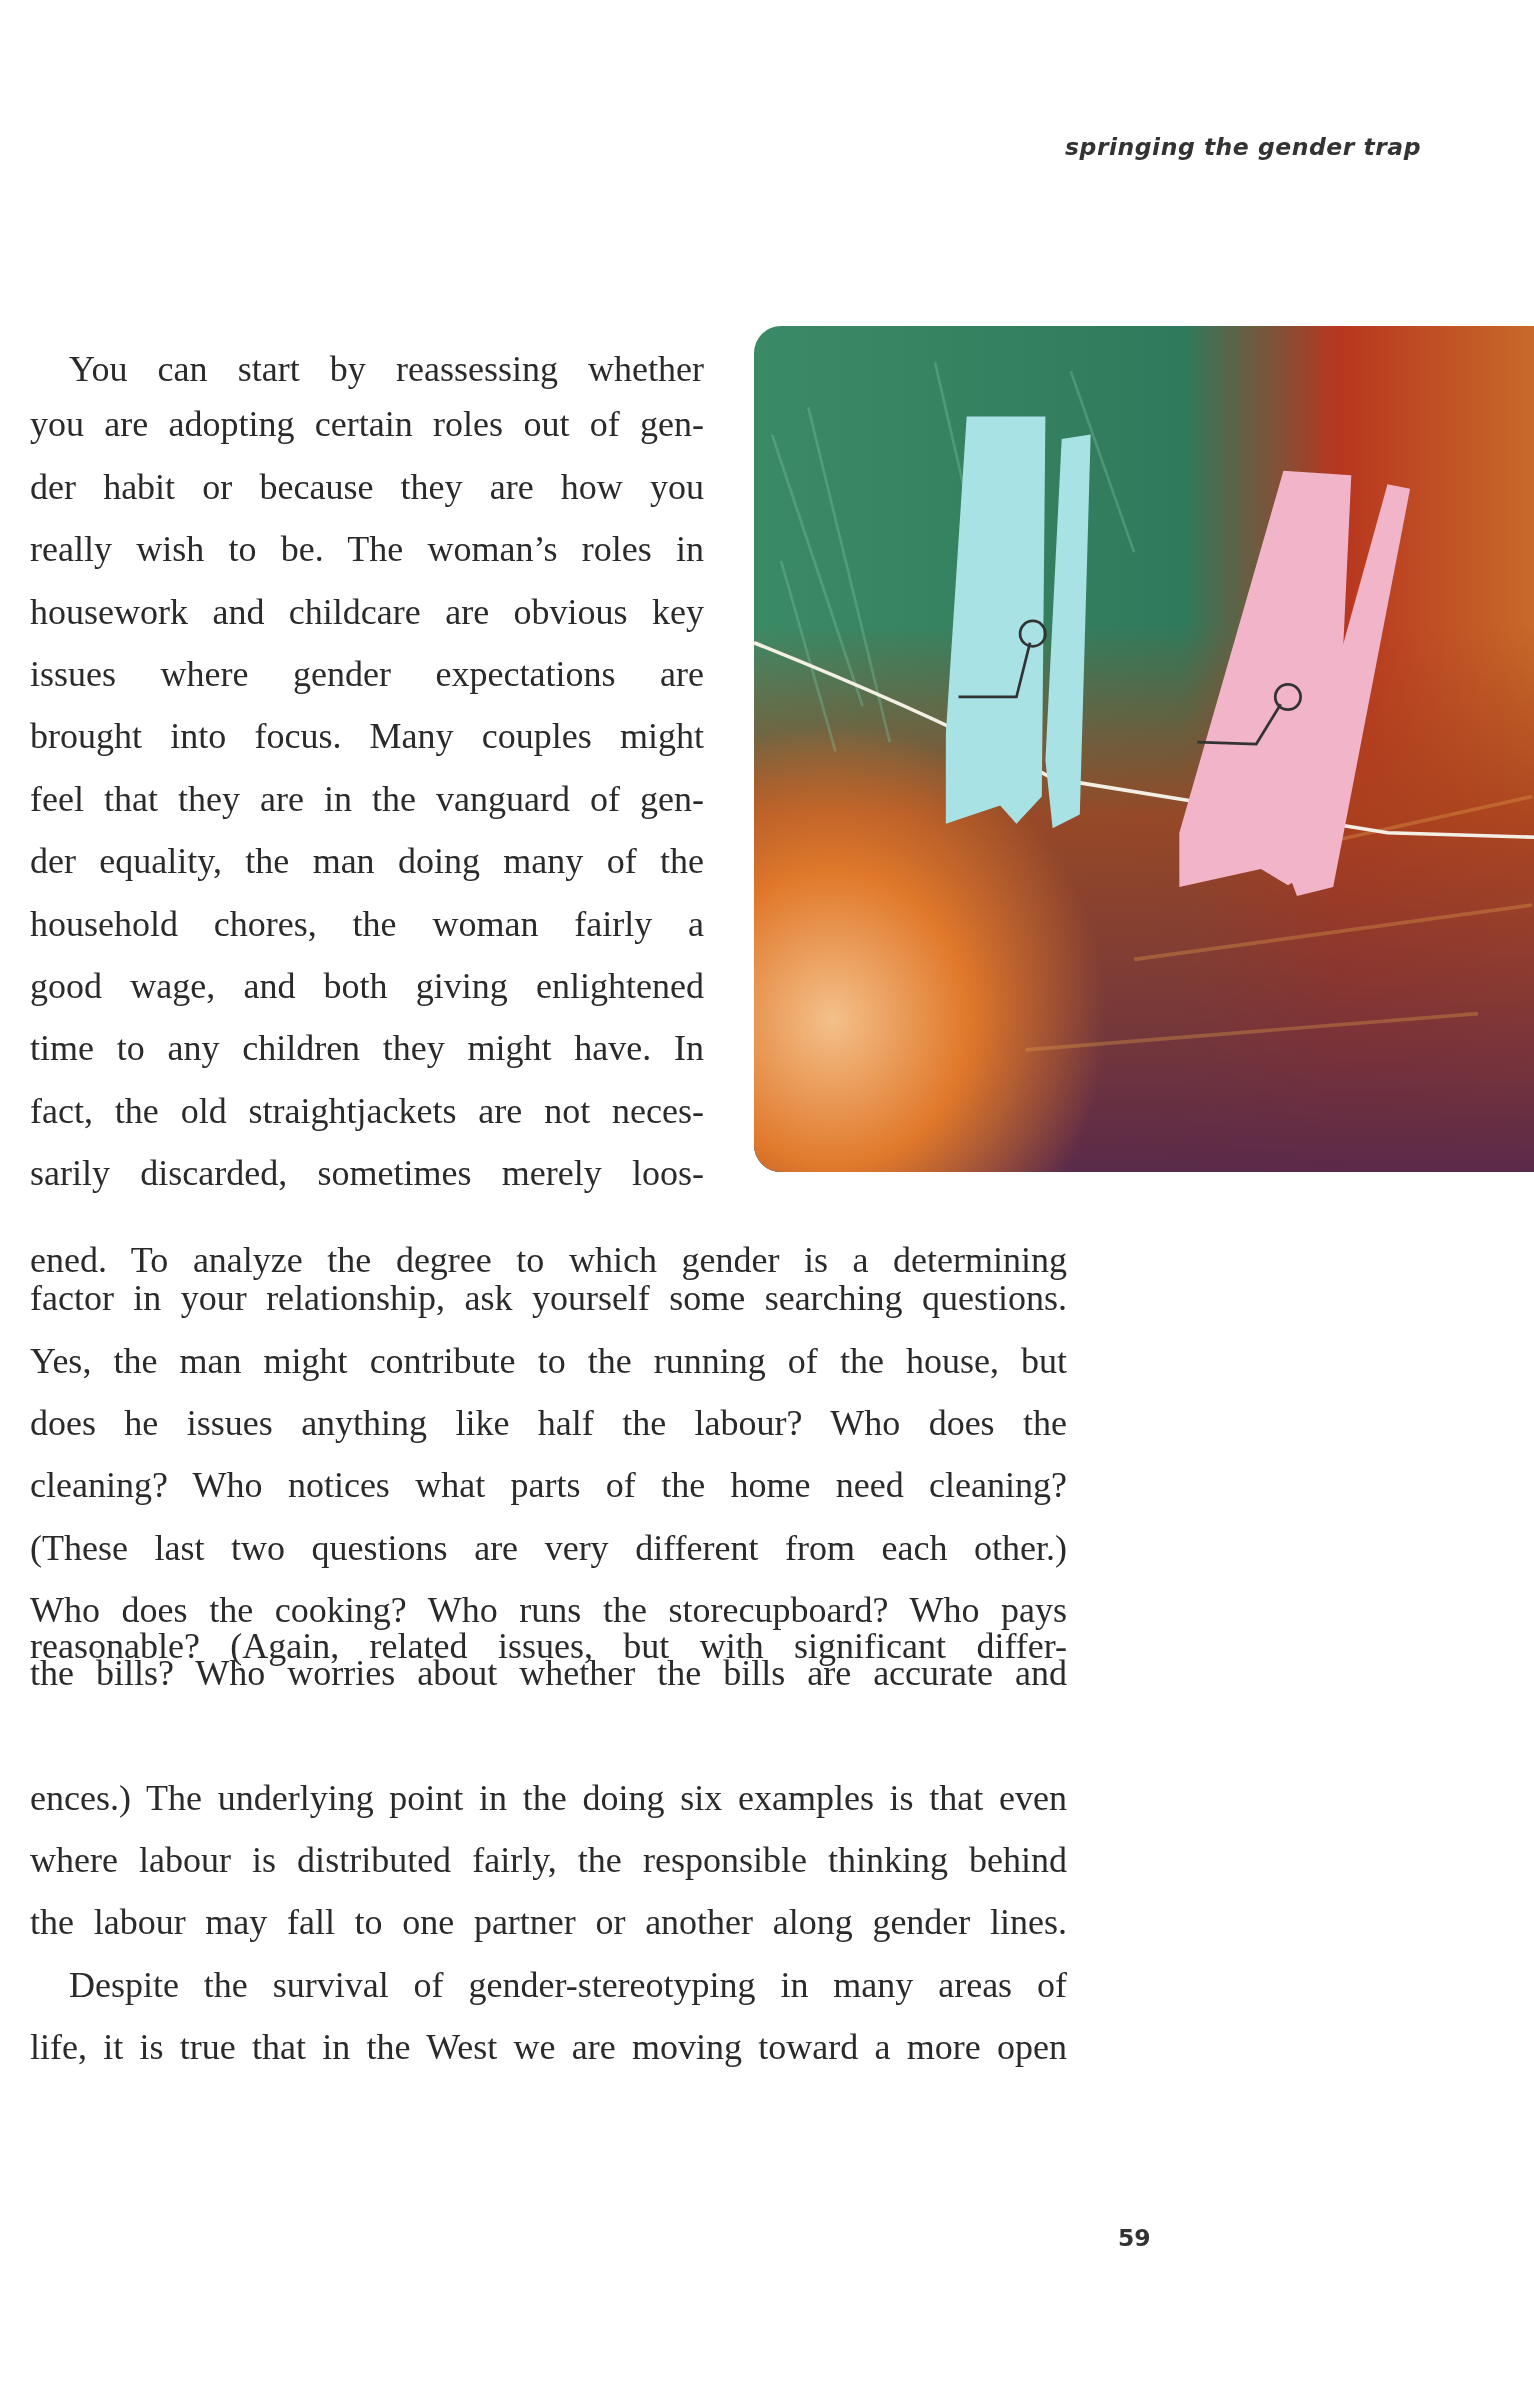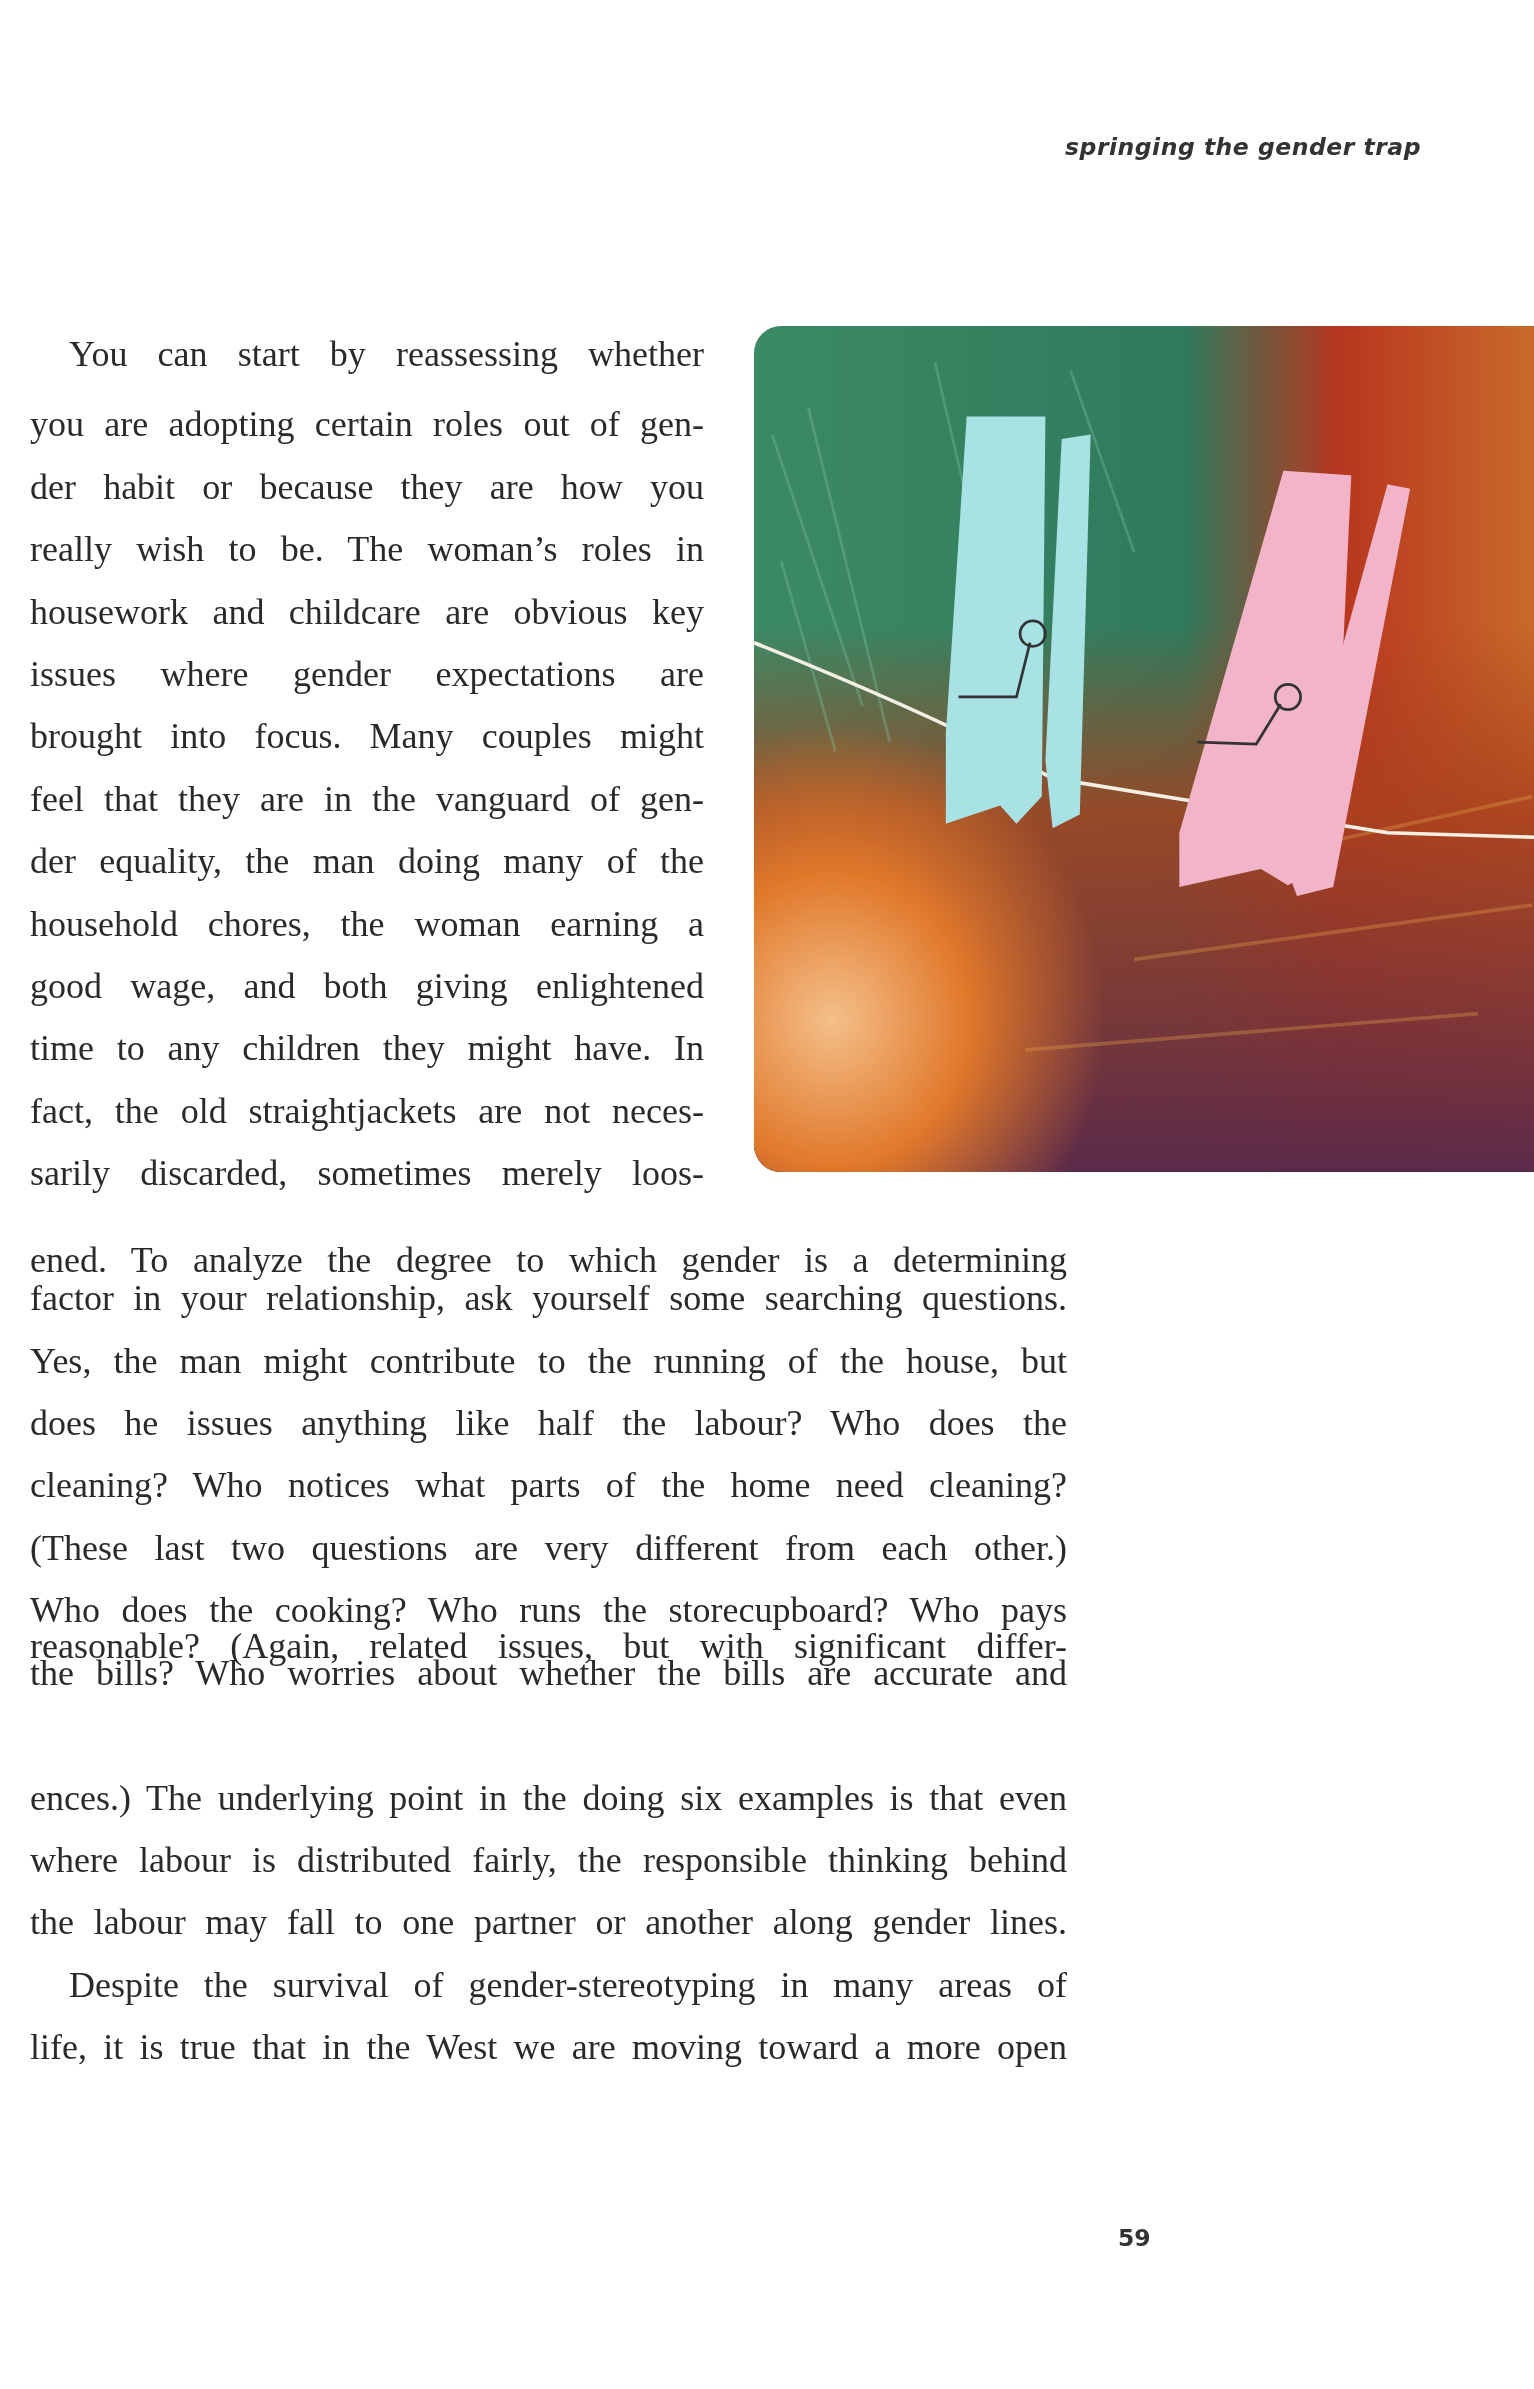--- a/index.html
+++ b/index.html
@@ -113,30 +113,30 @@
 
     <g>
       <path d="M585,160 L660,165 L640,590 L590,618 L560,600 L470,620 L470,560 Z" fill="#f2b4c8"></path>
       <path d="M700,175 L725,180 L640,620 L600,630 L585,590 Z" fill="#f2b4c8"></path>
       <circle cx="590" cy="410" r="14" fill="none" stroke="#333" stroke-width="3"></circle>
       <path d="M490,460 L555,462 L582,418" fill="none" stroke="#333" stroke-width="3"></path>
     </g>
   </svg>
 </div>
 
-<div class="text-line narrow indent" style="top:336px">You can start by reassessing whether</div>
+<div class="text-line narrow indent" style="top:351px">You can start by reassessing whether</div>
 <div class="text-line narrow" style="top:406px">you are adopting certain roles out of gen-</div>
 <div class="text-line narrow" style="top:469px">der habit or because they are how you</div>
 <div class="text-line narrow" style="top:531px">really wish to be. The woman’s roles in</div>
 <div class="text-line narrow" style="top:594px">housework and childcare are obvious key</div>
 <div class="text-line narrow" style="top:656px">issues where gender expectations are</div>
 <div class="text-line narrow" style="top:718px">brought into focus. Many couples might</div>
 <div class="text-line narrow" style="top:781px">feel that they are in the vanguard of gen-</div>
 <div class="text-line narrow" style="top:843px">der equality, the man doing many of the</div>
-<div class="text-line narrow" style="top:906px">household chores, the woman earning a</div>
+<div class="text-line narrow" style="top:906px">household chores, the woman fairly a</div>
 <div class="text-line narrow" style="top:968px">good wage, and both giving enlightened</div>
 <div class="text-line narrow" style="top:1030px">time to any children they might have. In</div>
 <div class="text-line narrow" style="top:1093px">fact, the old straightjackets are not neces-</div>
 <div class="text-line narrow" style="top:1155px">sarily discarded, sometimes merely loos-</div>
 <div class="text-line wide" style="top:1242px">ened. To analyze the degree to which gender is a determining</div>
 <div class="text-line wide" style="top:1280px">factor in your relationship, ask yourself some searching questions.</div>
 <div class="text-line wide" style="top:1343px">Yes, the man might contribute to the running of the house, but</div>
 <div class="text-line wide" style="top:1405px">does he issues anything like half the labour? Who does the</div>
 <div class="text-line wide" style="top:1467px">cleaning? Who notices what parts of the home need cleaning?</div>
 <div class="text-line wide" style="top:1530px">(These last two questions are very different from each other.)</div>

